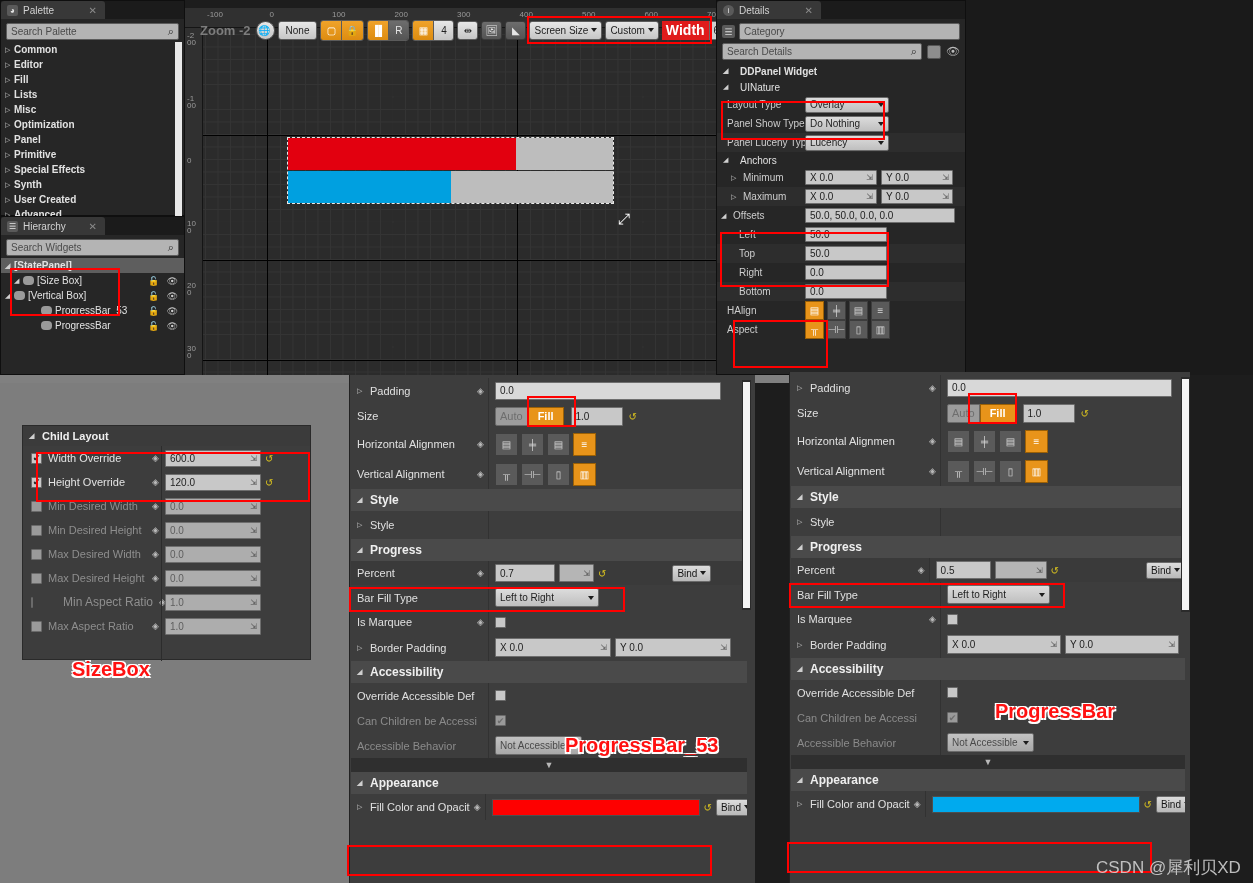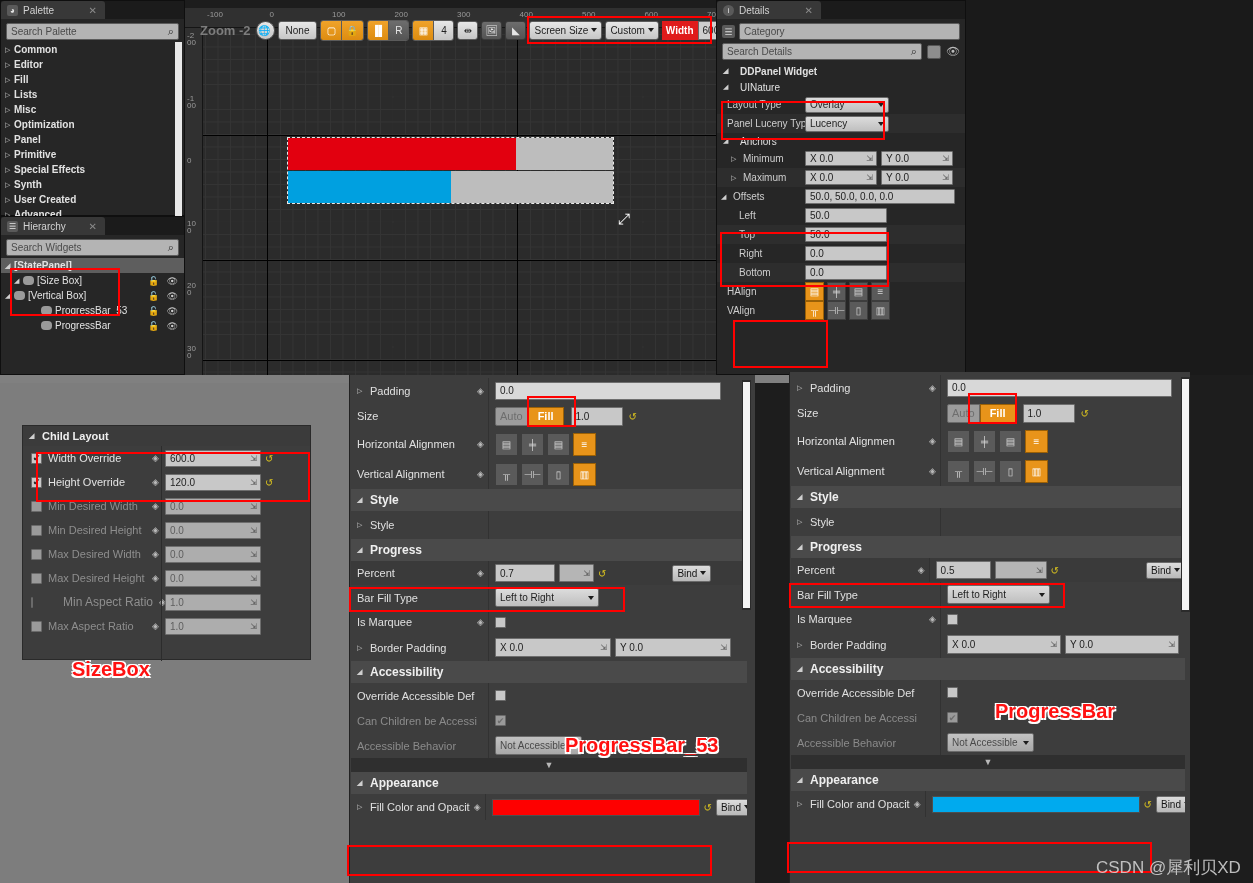--- a/index.html
+++ b/index.html
@@ -83,21 +83,21 @@
   .tgroup { display: flex; border-radius: 3px; overflow: hidden; border: 1px solid #5b5b5b; }
   .tgroup .tbtn { border: none; border-radius: 0; border-right: 1px solid #5b5b5b; }
   .tgroup .tbtn:last-child { border-right: none; }
   .combo {
     height: 19px; border-radius: 3px; background: linear-gradient(#e7e7e7,#c6c6c6);
     border: 1px solid #5b5b5b; display: flex; align-items: center;
     padding: 0 4px; gap: 3px; color: #1d1d1d; font-size: 10px;
   }
   .caret { width: 0; height: 0; border-left: 3.5px solid transparent;
     border-right: 3.5px solid transparent; border-top: 4px solid #1d1d1d; }
-  .wbadge { background: #e01b1b; color: #fff; font-size: 10px; font-weight: bold;
+  .wbadge { background: #e01b1b; color: #fff; font-size: 14px; font-weight: bold;
     padding: 2px 4px; height: 19px; display: flex; align-items: center; }
   .hbadge { background: #4da215; color: #fff; font-size: 10px; font-weight: bold;
     padding: 2px 4px; height: 19px; display: flex; align-items: center; }
   .numfield {
     height: 19px; background: #cfcfcf; border: 1px solid #6a6a6a;
     display: flex; align-items: center; padding: 0 4px; color: #1d1d1d; font-size: 10px;
   }
 
   
   .prow { display: flex; align-items: center; height: 19px; font-size: 10px; }
@@ -411,20 +411,27 @@
     </div>
 
     <div id="details-rows">
         <div class="prow">
           <div class="pname" style="width:88px;">Layout Type</div>
           <div class="dd" style="width:84px;justify-content:space-between;">
             <span>Overlay</span>
             <span class="caret"></span>
           </div>
         </div>
+        <div class="prow">
+          <div class="pname" style="width:88px;">Panel Show Type</div>
+          <div class="dd" style="width:84px;justify-content:space-between;">
+            <span>Do Nothing</span>
+            <span class="caret"></span>
+          </div>
+        </div>
         <div class="prow alt">
           <div class="pname" style="width:88px;">Panel Luceny Type</div>
           <div class="dd" style="width:84px;justify-content:space-between;">
             <span>Lucency</span>
             <span class="caret"></span>
           </div>
         </div>
       </div>
 
     <div class="secthdr" style="padding-left:6px;">
@@ -508,21 +515,21 @@
       </div>
       <div class="pval" id="halign-btns" style="gap:3px;">
           <div class="alignbtn on" style="color: rgb(255, 255, 255); font-size: 10px;">▤</div>
           <div class="alignbtn" style="color: rgb(214, 214, 214); font-size: 10px;">╪</div>
           <div class="alignbtn" style="color: rgb(214, 214, 214); font-size: 10px;">▤</div>
           <div class="alignbtn" style="color: rgb(214, 214, 214); font-size: 10px;">≡</div>
         </div>
     </div>
     <div class="prow">
       <div class="pname" style="width:88px;">
-        <span>VAlign</span>
+        <span>Aspect</span>
       </div>
       <div class="pval" id="valign-btns" style="gap:3px;">
           <div class="alignbtn on" style="color: rgb(255, 255, 255); font-size: 10px;">╥</div>
           <div class="alignbtn" style="color: rgb(214, 214, 214); font-size: 10px;">⊣⊢</div>
           <div class="alignbtn" style="color: rgb(214, 214, 214); font-size: 10px;">▯</div>
           <div class="alignbtn" style="color: rgb(214, 214, 214); font-size: 10px;">▥</div>
         </div>
     </div>
   </div>
 

